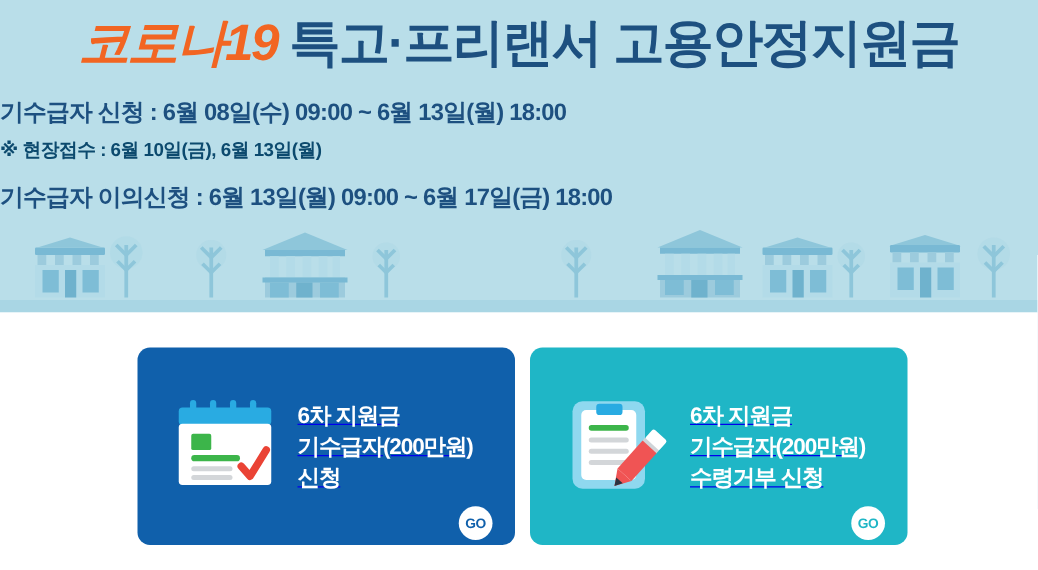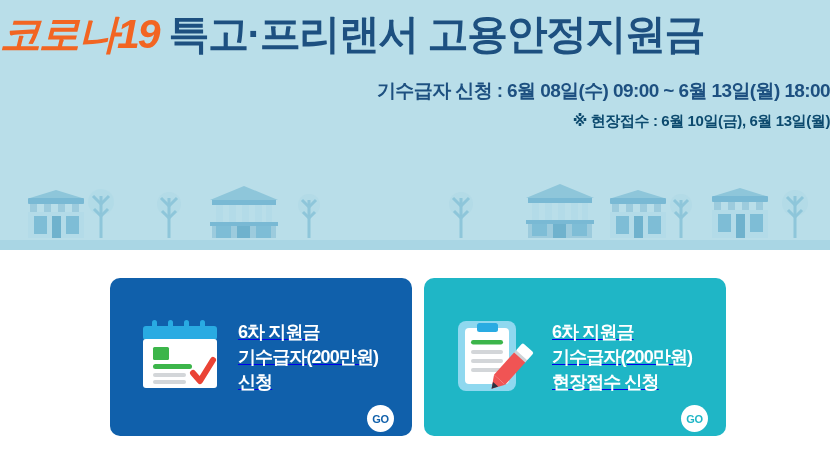--- a/index.html
+++ b/index.html
@@ -47,21 +47,21 @@
     width: 830px;
     height: 70px;
     pointer-events: none;
   }
 
   .hero-title {
     position: absolute;
     left: 0;
     top: 8px;
     width: 830px;
-    text-align: left;
+    text-align: center;
     font-size: 41px;
     font-weight: bold;
     letter-spacing: -1.5px;
     line-height: 52px;
     white-space: nowrap;
   }
   .hero-title .kw-corona {
     color: #f26522;
     font-style: italic;
     font-weight: bold;
@@ -71,21 +71,21 @@
     color: #1d5080;
     font-weight: bold;
     letter-spacing: -1.5px;
   }
 
   .hero-lines {
     position: absolute;
     left: 0;
     top: 76px;
     width: 830px;
-    text-align: right;
+    text-align: left;
   }
   .hero-line {
     color: #1d5080;
     font-weight: bold;
     white-space: nowrap;
   }
   .line-main   { font-size: 19px; line-height: 30px; letter-spacing: -0.6px; }
   .line-note   { font-size: 15px; line-height: 30px; letter-spacing: -0.4px; color: #0c4a6e; }
   .line-spacer { height: 8px; }
 
@@ -281,20 +281,21 @@
     <div class="hero-ground"></div>
 
     <h1 class="hero-title">
       <span class="kw-corona">코로나19</span><span class="kw-rest"> 특고·프리랜서 고용안정지원금</span>
     </h1>
 
     <div class="hero-lines">
       <div class="hero-line line-main">기수급자 신청 : 6월 08일(수) 09:00 ~ 6월 13일(월) 18:00</div>
       <div class="hero-line line-note">※ 현장접수 : 6월 10일(금), 6월 13일(월)</div>
       <div class="line-spacer"></div>
+      <div class="hero-line line-main">기수급자 이의신청 : 6월 13일(월) 09:00 ~ 6월 17일(금) 18:00</div>
     </div>
   </div>
 
   <div class="cards">
 
     <a class="card card-apply" href="#">
       <span class="card-icon">
         <svg width="84" height="74" viewBox="0 0 84 74">
 
           <g fill="#29abe2">
@@ -347,19 +348,19 @@
             <rect x="50" y="34" width="15" height="4" fill="#cfd4d8"></rect>
             <rect x="50" y="37" width="15" height="30" fill="#f05454"></rect>
             <path d="M50 67 L57.5 79 L65 67 Z" fill="#f05454"></path>
             <path d="M54 73 L57.5 79 L61 73 Z" fill="#2b3340"></path>
           </g>
         </svg>
       </span>
       <span class="card-text">
         <span>6차 지원금</span><br>
         <span>기수급자(200만원)</span><br>
-        <span>현장접수 신청</span>
+        <span>수령거부 신청</span>
       </span>
       <span class="go-badge">GO</span>
     </a>
 
   </div>
 </div>
 
 </body></html>

